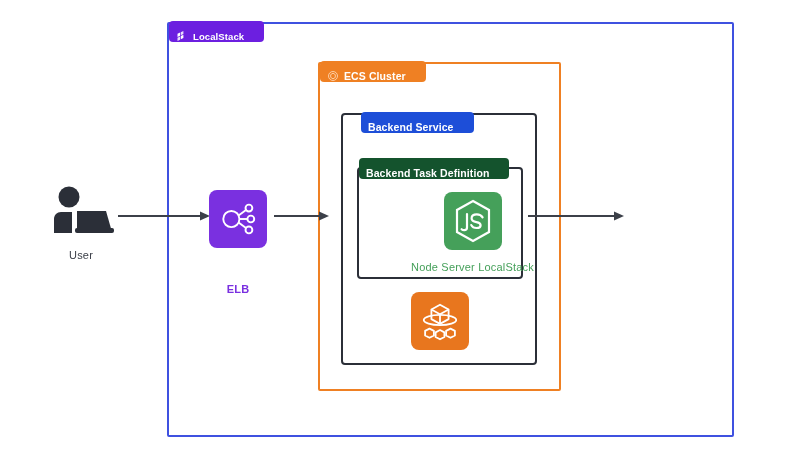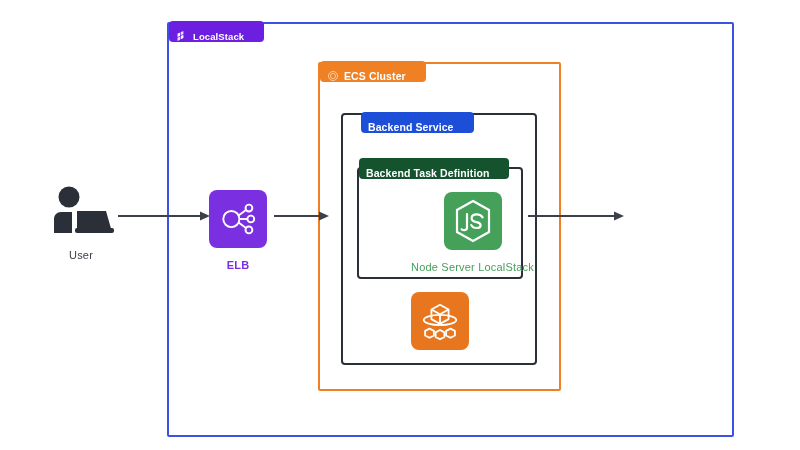--- a/index.html
+++ b/index.html
@@ -69,21 +69,21 @@
     font-size: 11px;
     letter-spacing: .2px;
     white-space: nowrap;
     text-align: center;
   }
 
   #user-node   { left: 48px;  top: 186px; }
   #user-node .node-tile { width: 66px; height: 52px; border-radius: 0; }
   #user-node .node-label { color: #3c4049; }
 
-  #elb-node    { left: 209px; top: 190px; }
+  #elb-node    { left: 209px; top: 190px; gap: 24px; }
   #elb-node .node-tile { background: #7a30e0; }
   #elb-node .node-label { color: #7a30e0; font-weight: 600; }
 
   #ecr-node    { left: 623px; top: 190px; }
   #ecr-node .node-tile { background: #e8761e; }
   #ecr-node .node-label { color: #e8761e; }
 
   #node-container { left: 411px; top: 192px; }
   #node-container .node-tile { background: #4aa martin; }
   #node-container .node-tile { background: #45a05a; }

